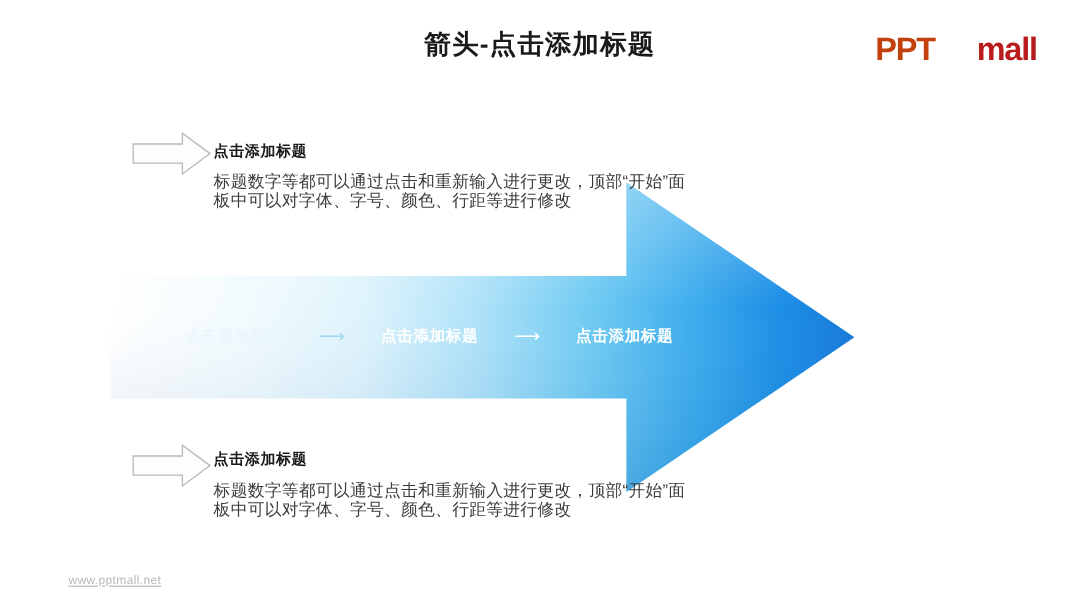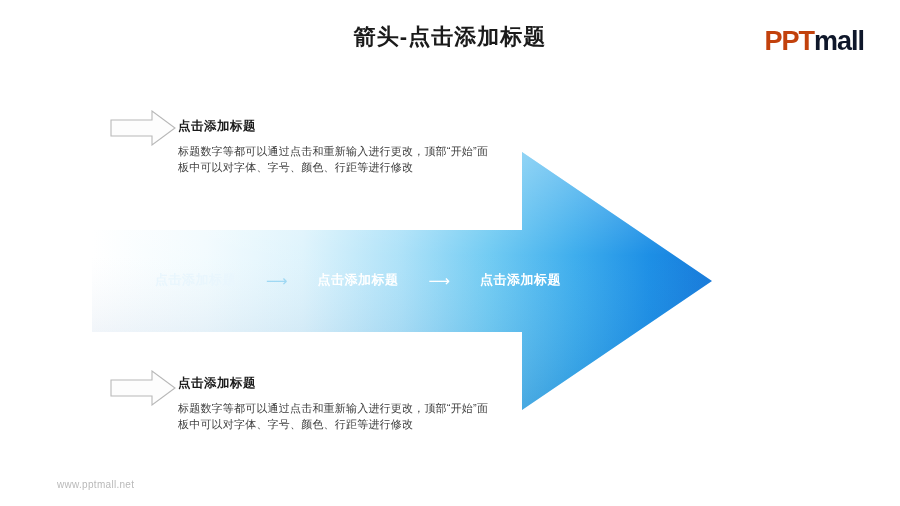--- a/index.html
+++ b/index.html
@@ -33,21 +33,21 @@
     position: absolute;
     top: 26px;
     right: 36px;
     font-size: 27px;
     font-weight: bold;
     color: #d9d9d9;
     letter-spacing: -1px;
     user-select: none;
   }
   .logo .ppt { color: #c2410c; }
-  .logo .mall { color: #0f172a; }
+  .logo .mall { color: #b91c1c; margin-left: 35px; }
 
   
   .big-arrow-wrap {
     position: absolute;
     left: 92px;
     top: 152px;
     width: 620px;
     height: 258px;
   }
 
@@ -68,21 +68,21 @@
   .callout.top { left: 178px; top: 118px; }
   .callout.bottom { left: 178px; top: 375px; }
   .callout .c-title {
     font-size: 12.5px;
     font-weight: bold;
     color: #1a1a1a;
     margin-bottom: 8px;
     letter-spacing: .5px;
   }
   .callout .c-body {
-    font-size: 11px;
+    font-size: 14px;
     color: #3c3c3c;
     line-height: 16px;
     letter-spacing: .2px;
   }
 
   
   .inner-row {
     position: absolute;
     left: 155px;
     top: 268px;
@@ -109,20 +109,21 @@
   .inner-sep.s1 { color: #9fd8f3; }
 
   
   .footer {
     position: absolute;
     left: 57px;
     bottom: 16px;
     font-size: 10px;
     color: #b9b9b9;
     letter-spacing: .3px;
+    text-decoration: underline;
   }
 </style>
 </head>
 <body>
 
 <div class="slide-title">箭头-点击添加标题</div>
 
 <div class="logo">
   <span class="ppt">PPT</span><span class="mall">mall</span>
 </div>

